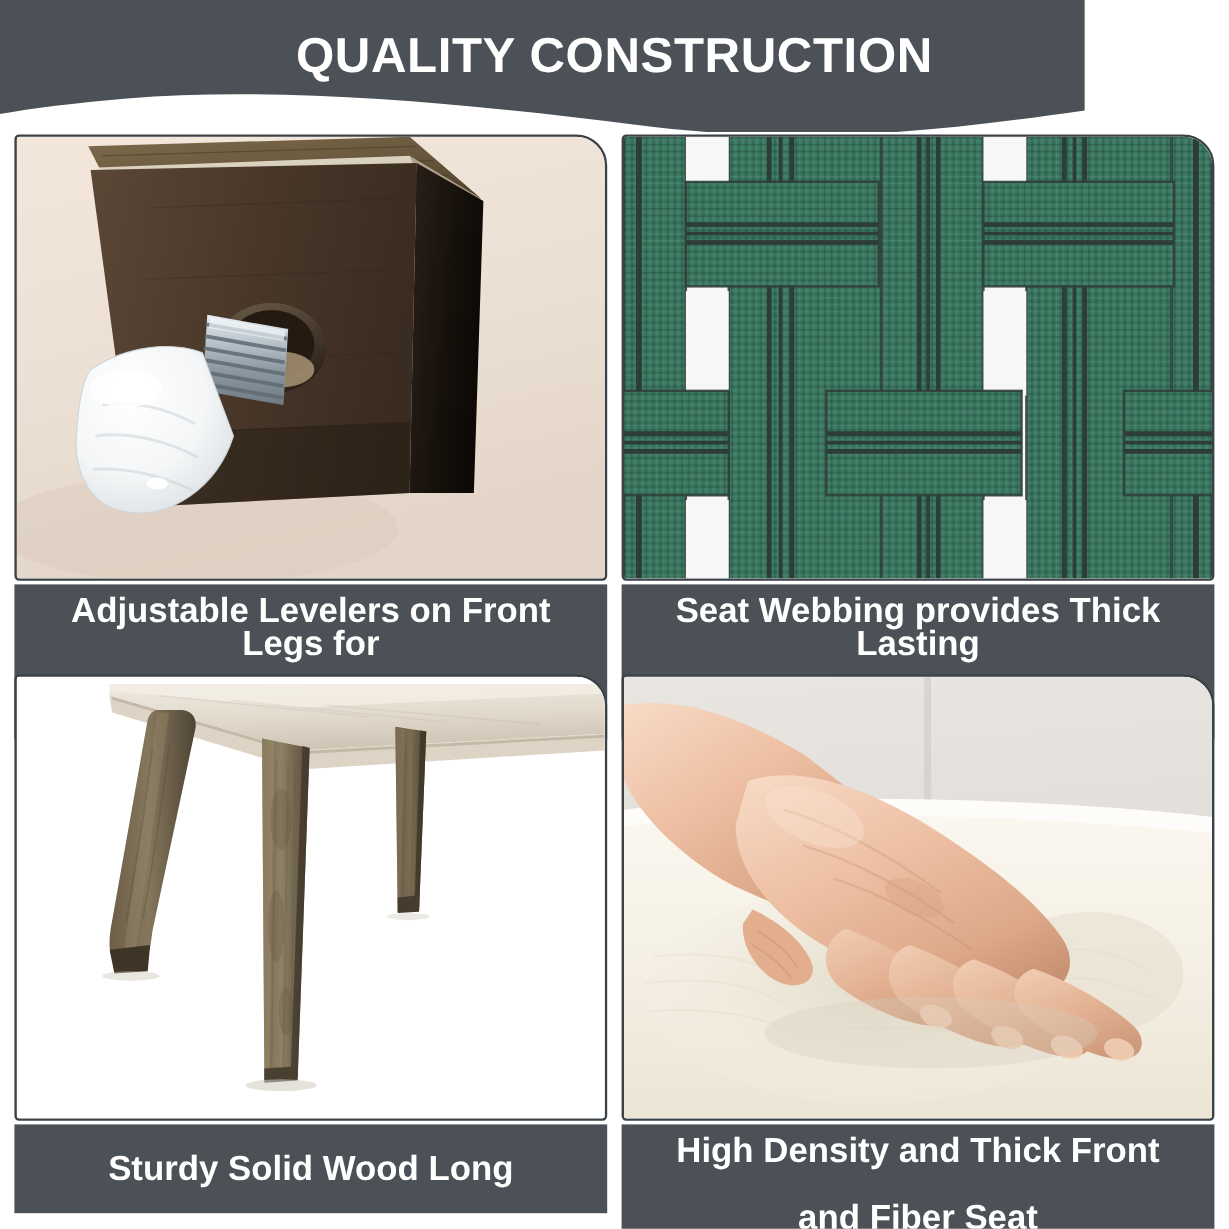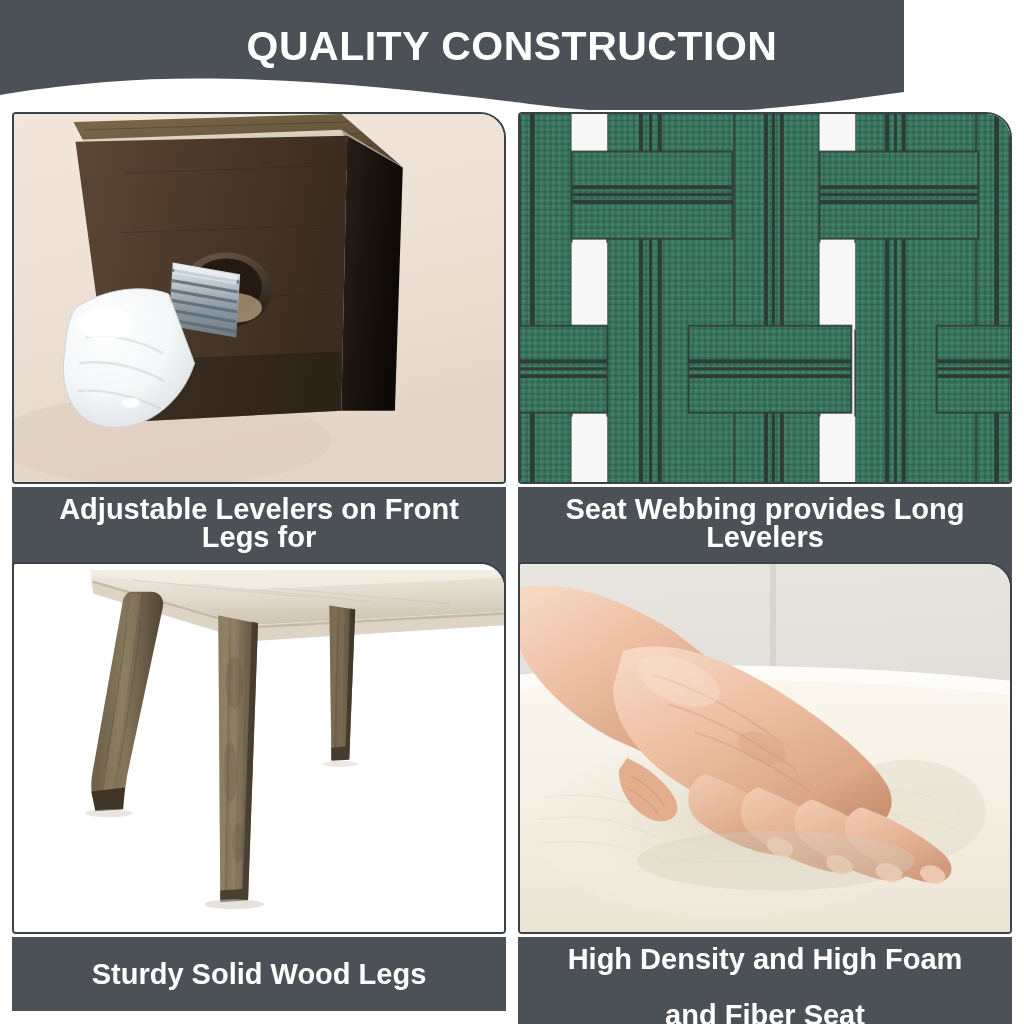--- a/index.html
+++ b/index.html
@@ -281,21 +281,21 @@
 
         <g fill="#ffffff">
           <rect x="214" y="38" width="2" height="88" opacity="0"></rect>
         </g>
 
         <rect width="494" height="372" fill="#0d2a20" opacity="0.04"></rect>
       </svg>
     </div>
     <div class="caption">
       <span>
-        <span>Seat Webbing provides Long Levelers</span>
+        <span>Seat Webbing provides Thick Lasting</span>
         <br>
         <span>Support and Comfort</span>
       </span>
     </div>
   </div>
 
   <div class="cell c2">
     <div class="photo">
       <svg class="scene" viewBox="0 0 494 372" preserveAspectRatio="none">
         <defs>
@@ -370,21 +370,21 @@
             <path d="M334,58 L331,190"></path>
         </g>
 
         <ellipse cx="222" cy="344" rx="30" ry="5" fill="#cfc8bd" opacity="0.55"></ellipse>
         <ellipse cx="96" cy="252" rx="24" ry="4" fill="#cfc8bd" opacity="0.45"></ellipse>
         <ellipse cx="329" cy="202" rx="18" ry="3" fill="#cfc8bd" opacity="0.4"></ellipse>
       </svg>
     </div>
     <div class="caption">
       <span>
-        <span>Sturdy Solid Wood Legs</span>
+        <span>Sturdy Solid Wood Long</span>
       </span>
     </div>
   </div>
 
   <div class="cell c3">
     <div class="photo">
       <svg class="scene" viewBox="0 0 494 372" preserveAspectRatio="none">
         <defs>
           <linearGradient id="wallG" x1="0" y1="0" x2="0.1" y2="1">
             <stop offset="0%" stop-color="#e9e6e2"></stop>
@@ -468,20 +468,20 @@
         <g opacity="0.35" stroke="#c2896a" stroke-width="1.6" fill="none">
           <path d="M112,214 C126,222 140,234 146,246"></path>
           <path d="M108,226 C122,234 134,244 140,254"></path>
         </g>
 
         <ellipse cx="258" cy="300" rx="140" ry="30" fill="#d8cfbc" opacity="0.35"></ellipse>
       </svg>
     </div>
     <div class="caption">
       <span>
-        <span>High Density and High Foam</span>
+        <span>High Density and Thick Front</span>
         <br>
         <span>and Fiber Seat</span>
       </span>
     </div>
   </div>
 
 </div>
 
 </body></html>

